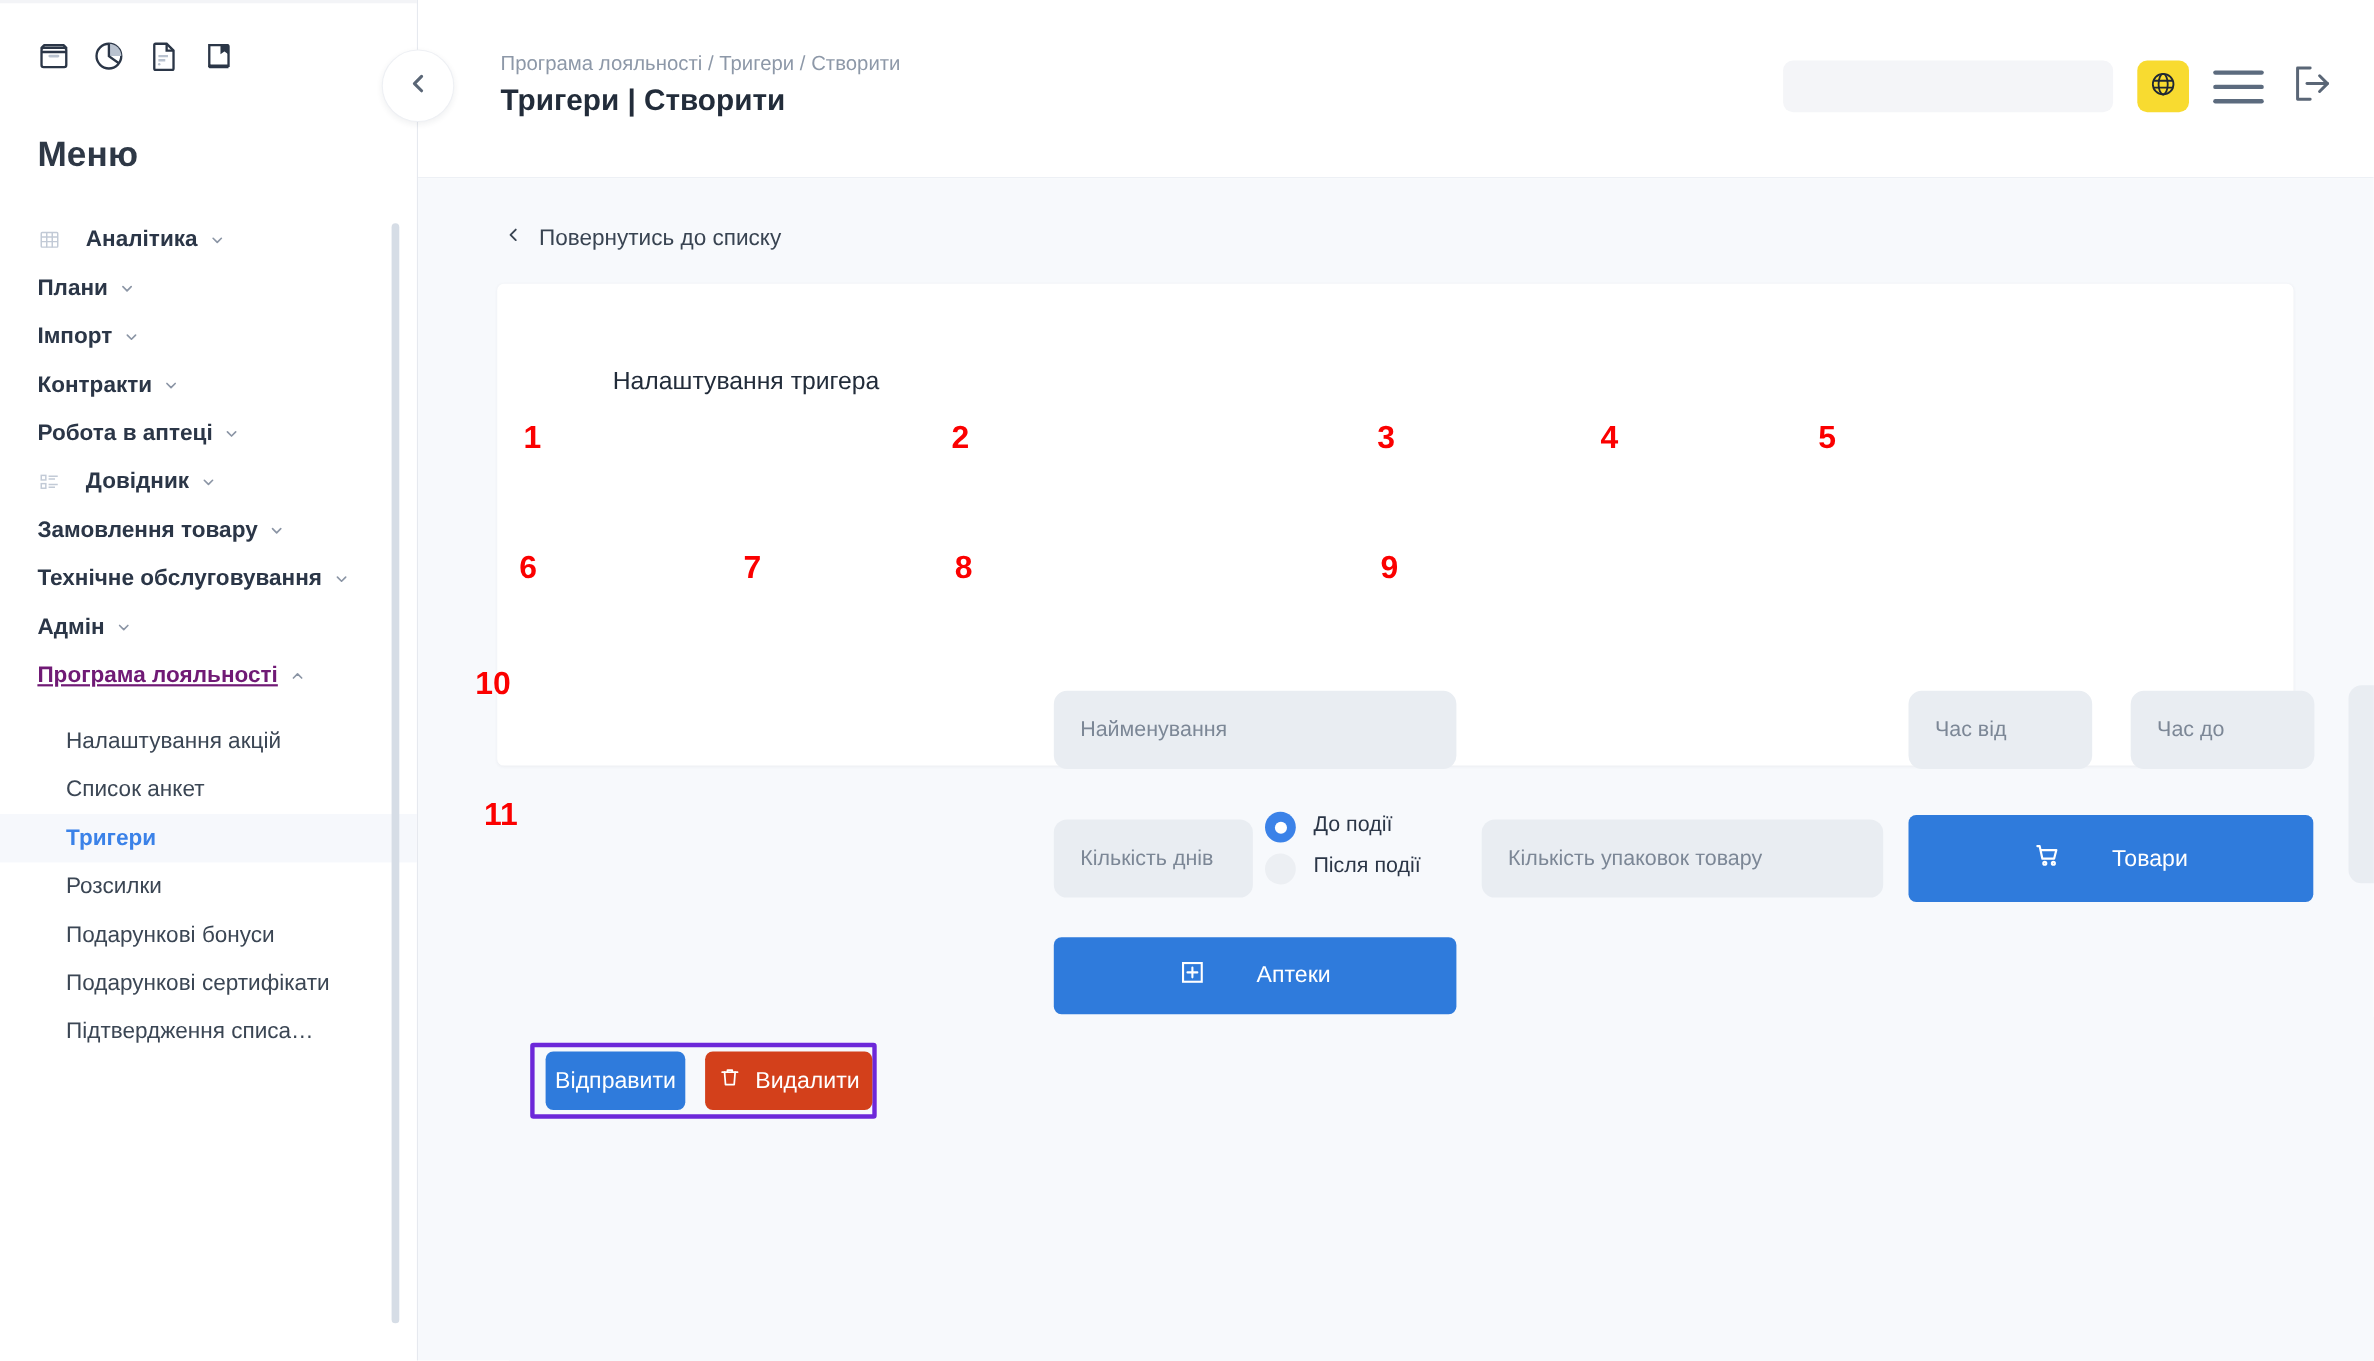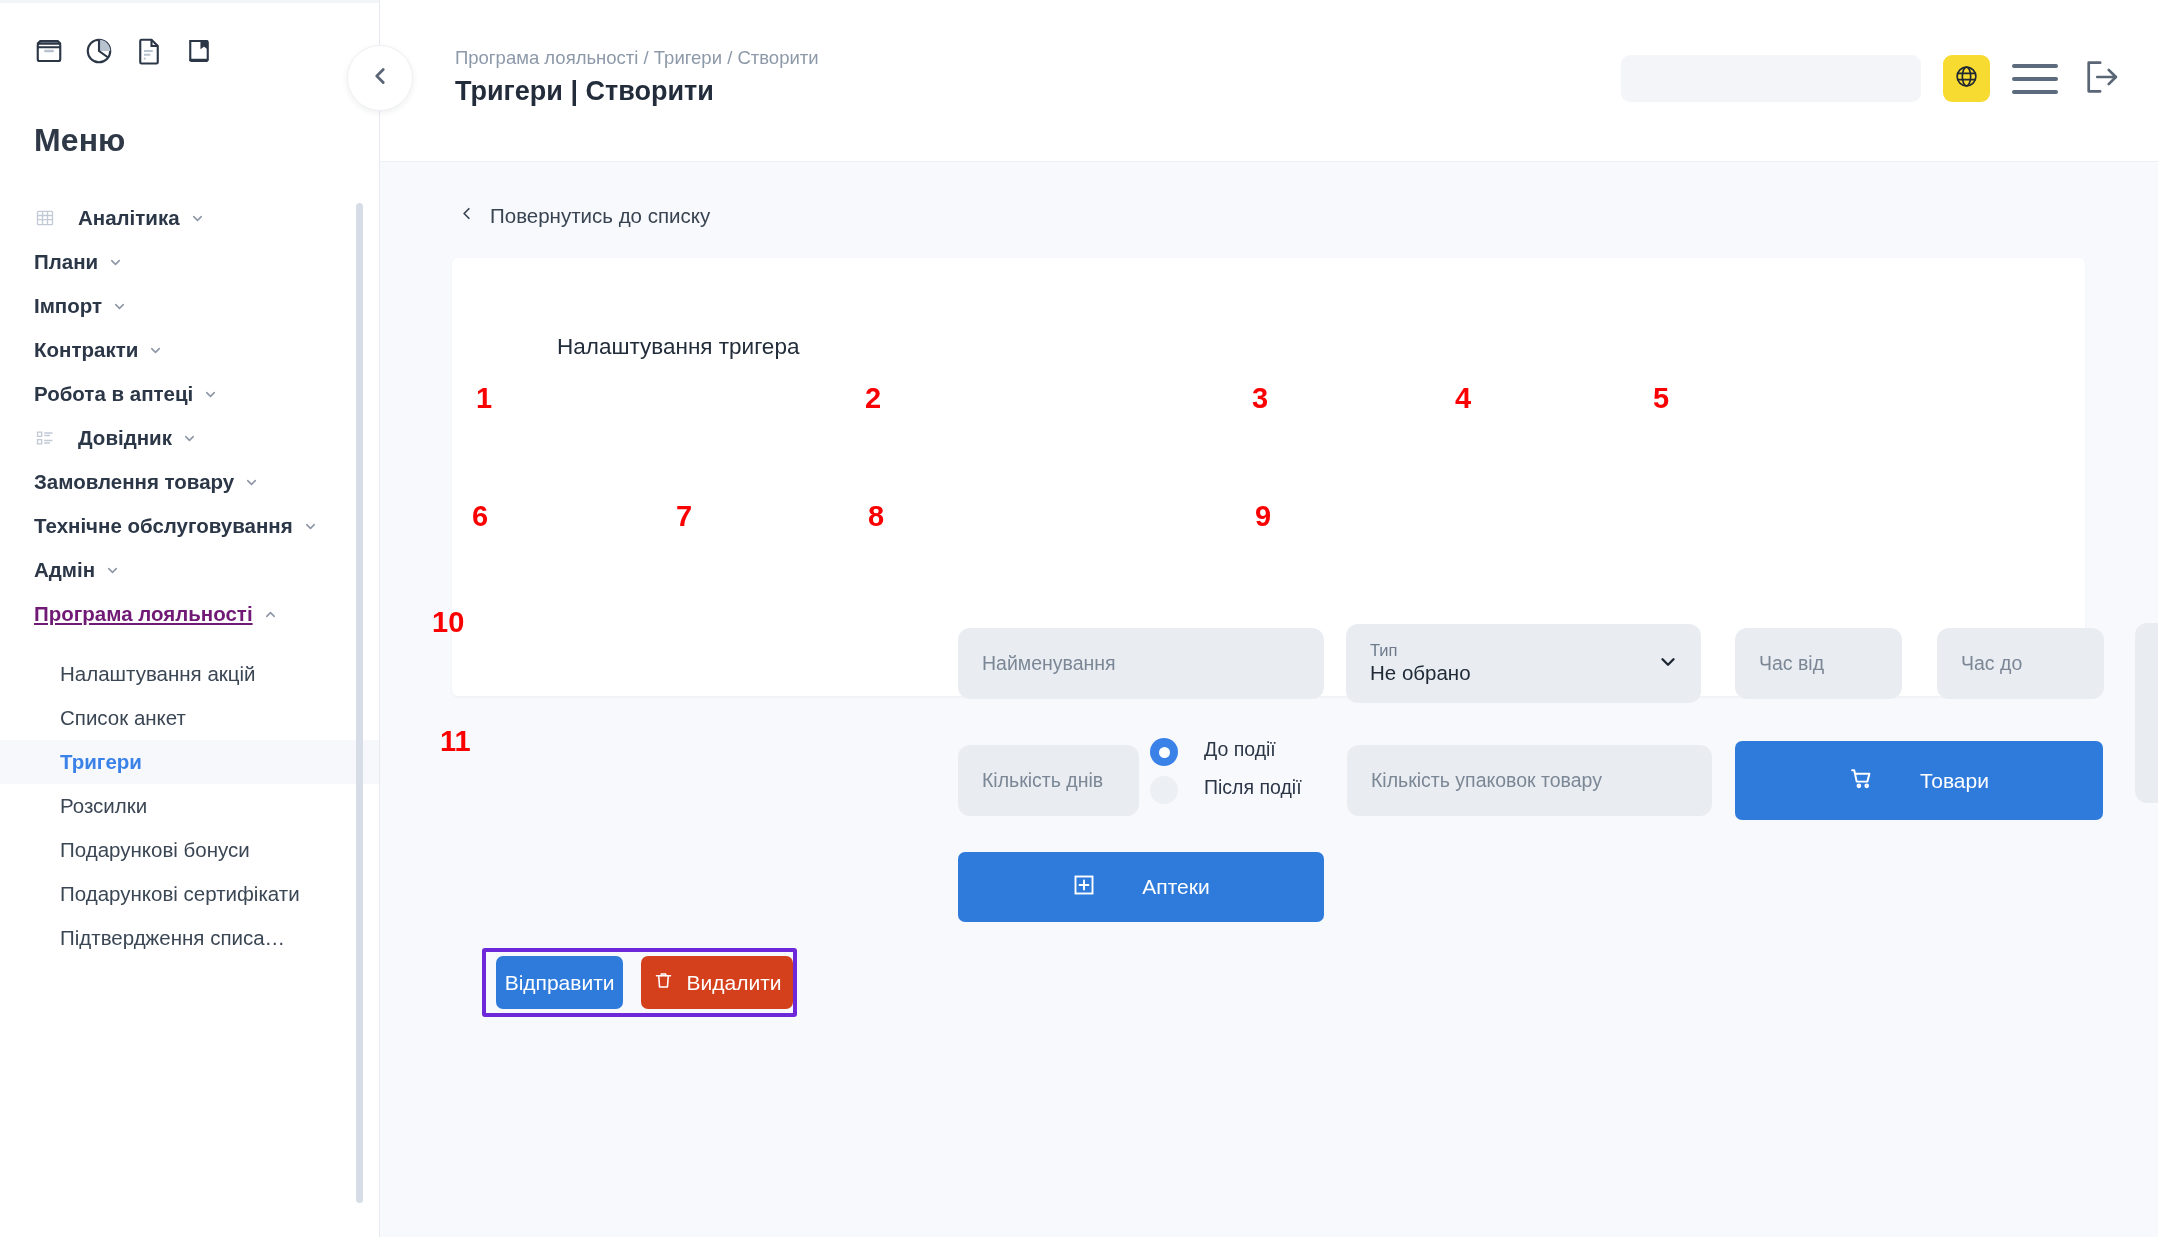--- a/index.html
+++ b/index.html
@@ -135,21 +135,21 @@
 
   .textarea-field {
     position:absolute; background:#e9edf2; border-radius: 12px;
     padding: 20px 24px; font-size: 19.5px; color:#7c8796;
     border:none; outline:none; resize:none;
     font-family:"Liberation Sans", sans-serif;
   }
   .textarea-field::placeholder { color:#7c8796; opacity:1; }
 
   .radio-group { position:absolute; display:flex; flex-direction:column; gap:8px; }
-  .radio-row { display:flex; align-items:flex-start; gap:26px; cursor:pointer; }
+  .radio-row { display:flex; align-items:flex-start; gap:16px; cursor:pointer; }
   .radio-dot {
     width:28px; height:28px; border-radius:50%;
     background:#eceff3; flex:none; margin-top:2px;
     display:flex; align-items:center; justify-content:center;
   }
   .radio-dot.on { background:#3b82e8; }
   .radio-dot.on::after { content:""; width:11px; height:11px; border-radius:50%; background:#ffffff; }
   .radio-label { font-size:19.5px; color:#2b3647; line-height:1.35; max-width:100px; }
 
   .btn {
@@ -387,29 +387,20 @@
           </svg>
       </span>
       <span>Повернутись до списку</span>
     </div>
 
     <section class="card">
       <div class="card-title">Налаштування тригера</div>
 
       <input class="field" style="left: 506px; top: 370px; width: 366px; height: 71px;" value="" placeholder="Найменування">
 
-      <div class="select-box" style="left:894px; top:366px; width:355px; height:79px;">
-        <div class="select-label">Тип</div>
-        <div class="select-value">Не обрано</div>
-        <span class="select-caret">
-          <svg width="22" height="22" viewBox="0 0 24 24" fill="none" stroke="#1d2733" stroke-width="2.6" stroke-linecap="round" stroke-linejoin="round">
-              <polyline points="6 9 12 15 18 9"></polyline>
-            </svg>
-        </span>
-      </div>
 
       <input class="field" style="left: 1283px; top: 370px; width: 167px; height: 71px;" value="" placeholder="Час від">
 
       <input class="field" style="left: 1485px; top: 370px; width: 167px; height: 71px;" value="" placeholder="Час до">
 
       <textarea class="textarea-field" style="left: 1683px; top: 365px; width: 368px; height: 180px;" placeholder="Опис"></textarea>
 
       <input class="field" style="left: 506px; top: 487px; width: 181px; height: 71px;" value="" placeholder="Кількість днів">
 
       <div class="radio-group" style="left:698px; top:478px;">

